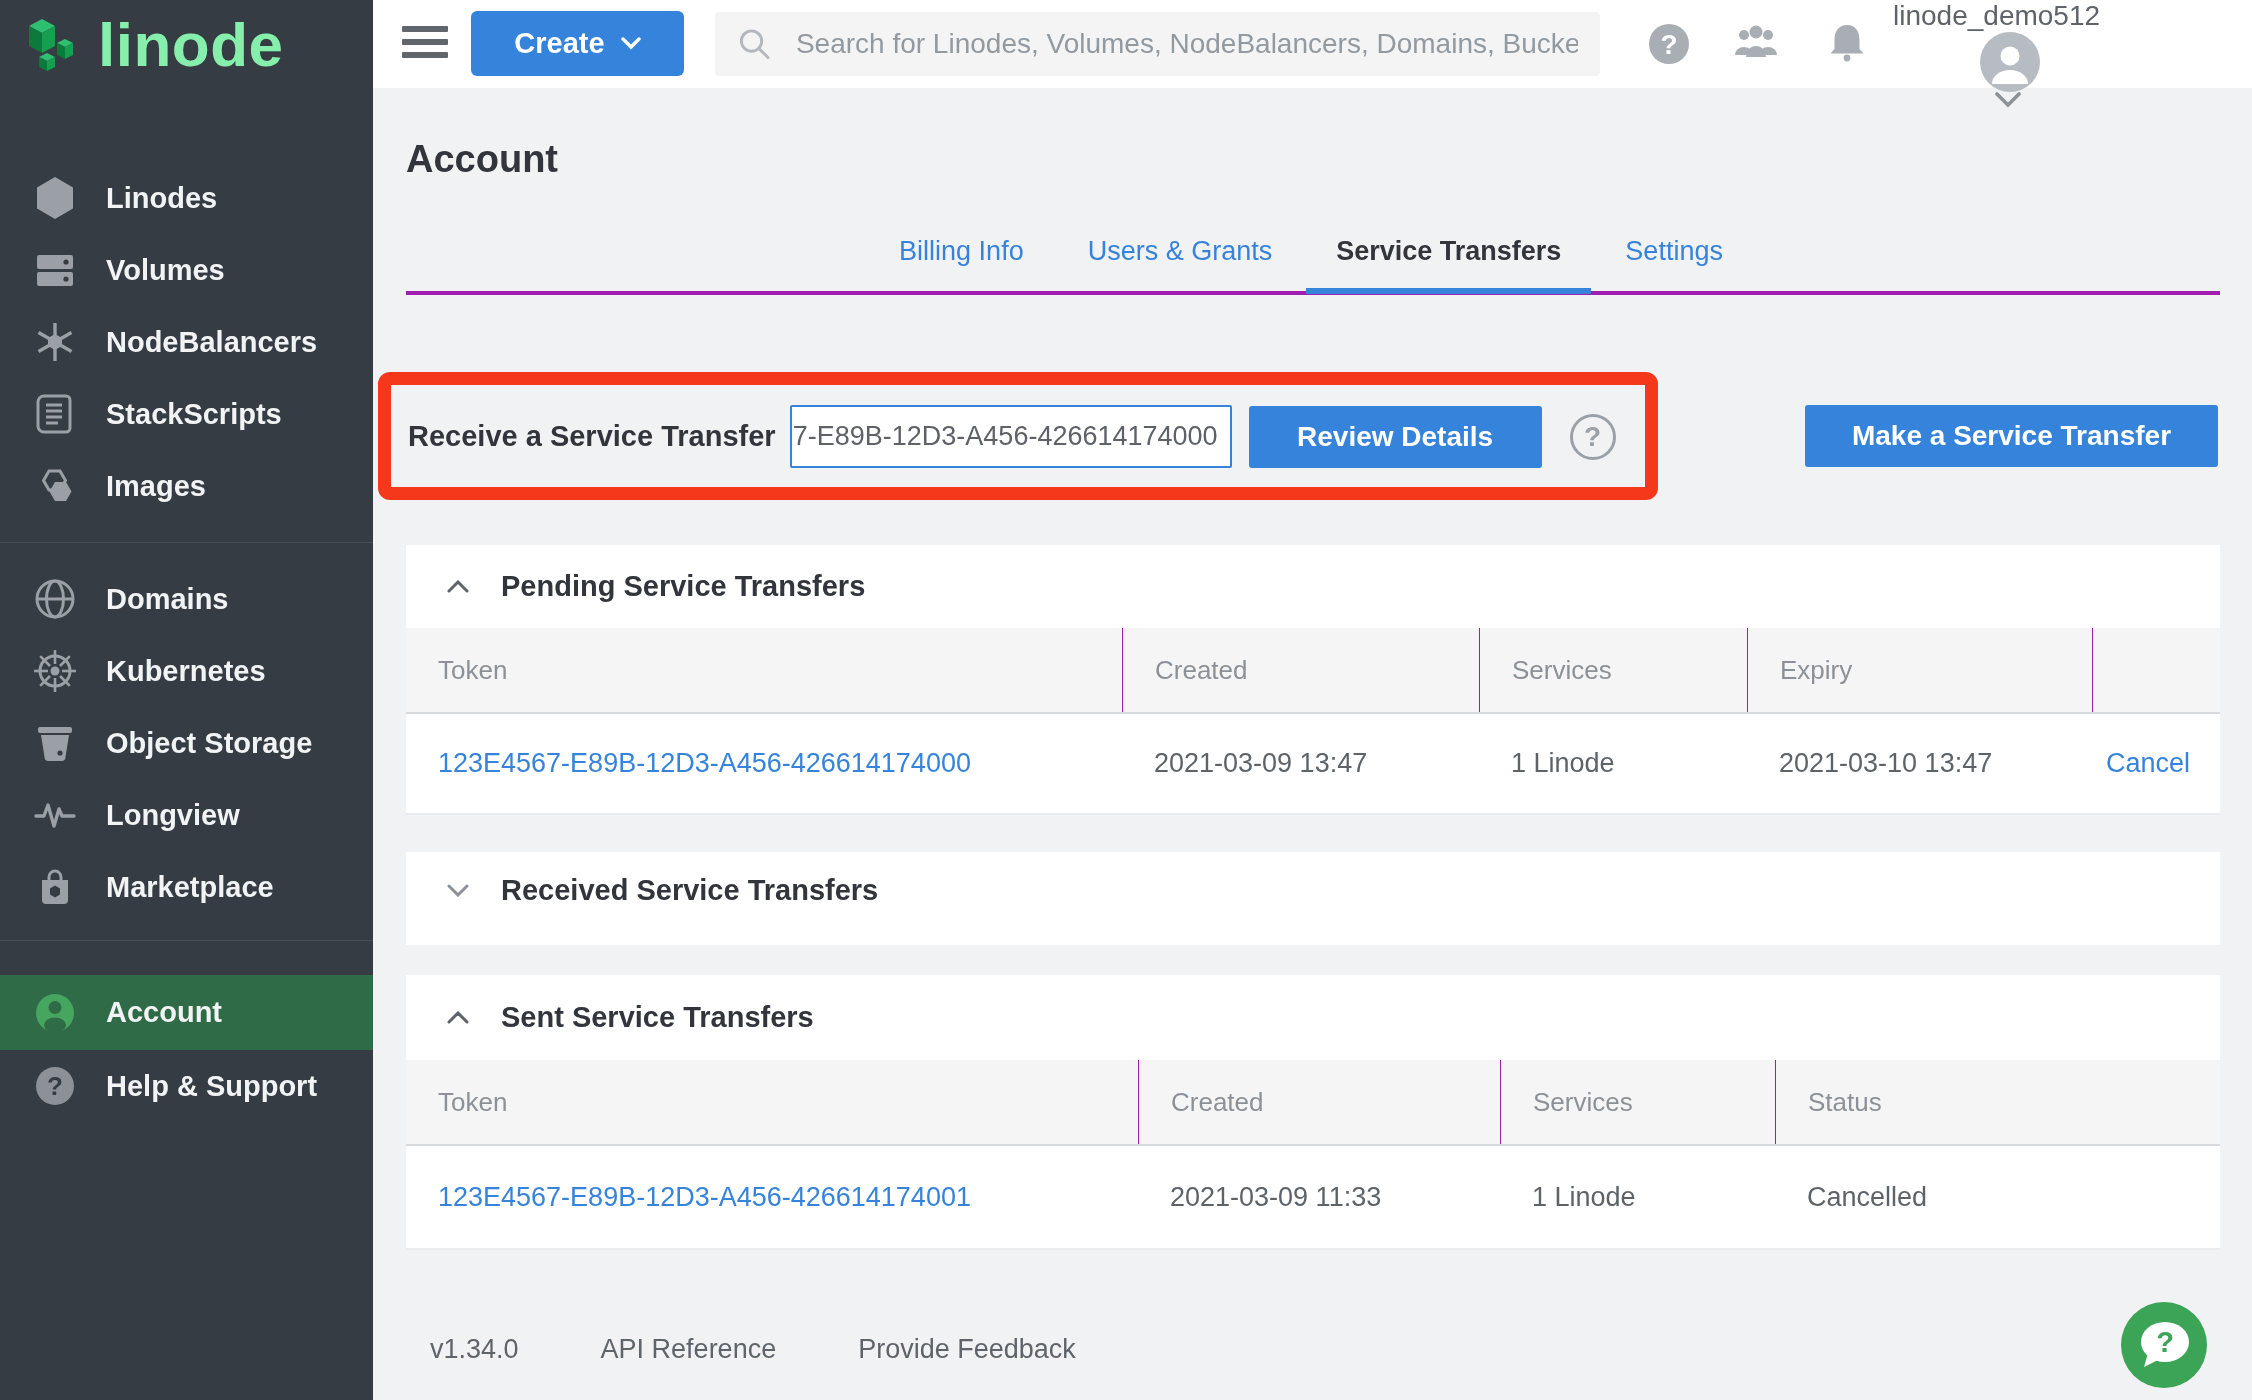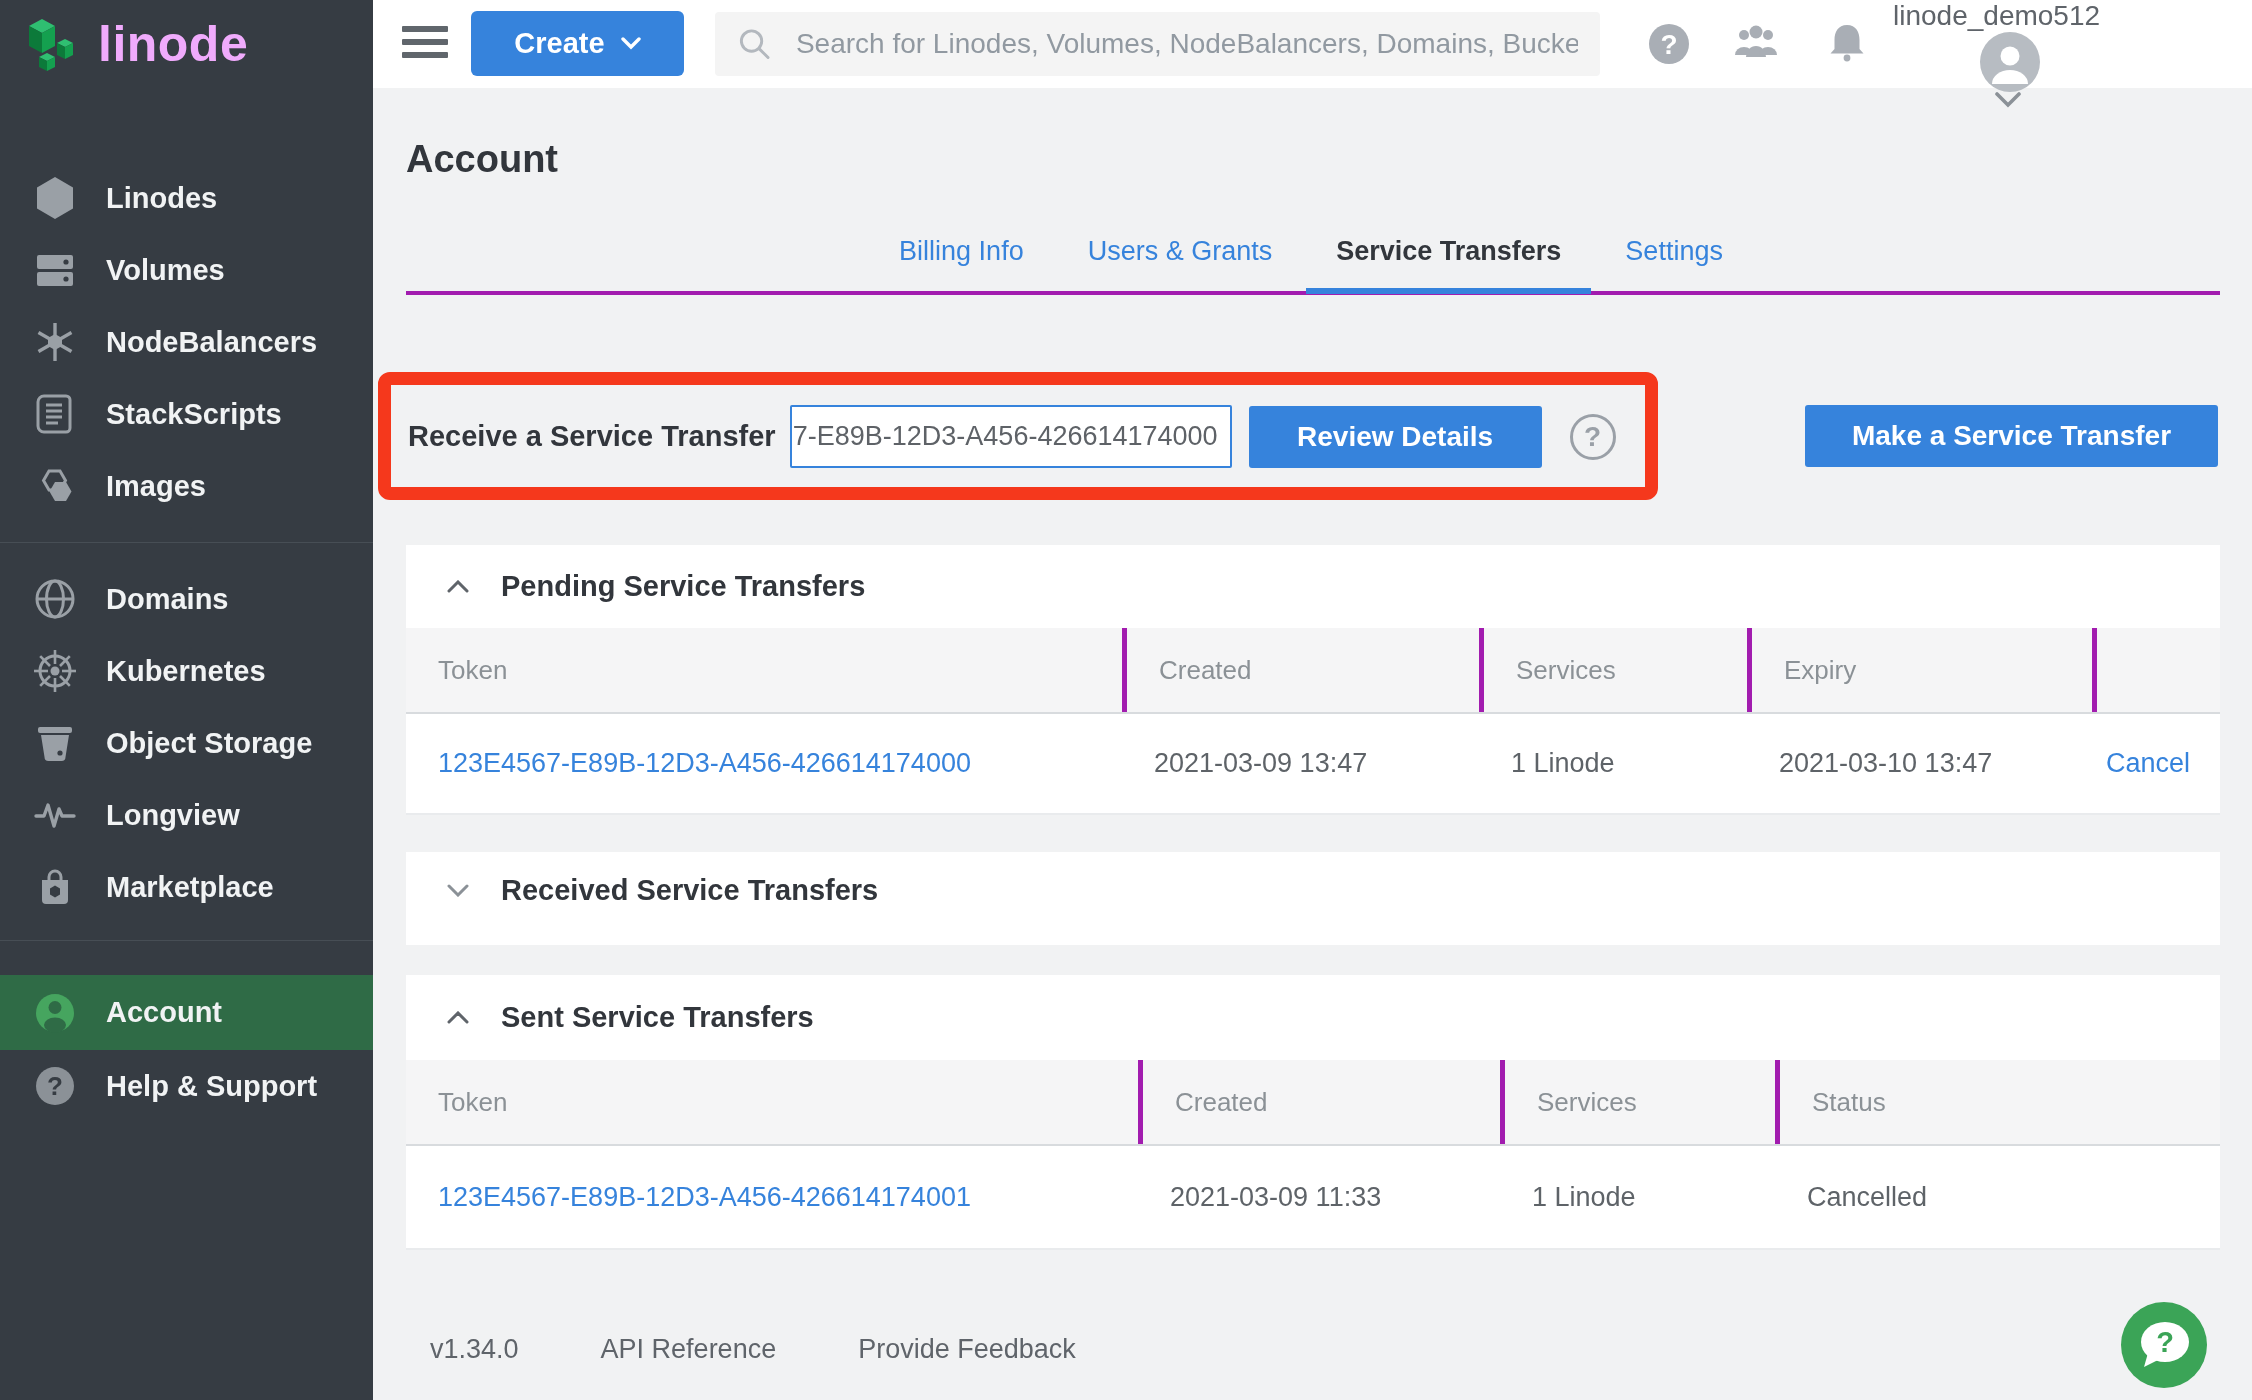--- a/index.html
+++ b/index.html
@@ -3,21 +3,21 @@
 <meta charset="utf-8">
 <style>
   * { margin:0; padding:0; box-sizing:border-box; }
   html,body { width:2252px; height:1400px; overflow:hidden; }
   body { font-family:"Liberation Sans", sans-serif; background:#f1f2f3; }
   .stage { position:absolute; inset:0; width:2252px; height:1400px; }
 
   
   .sidebar { position:absolute; left:0; top:0; bottom:0; width:373px; background:#363c43; z-index:5; }
   .logo-row { display:flex; align-items:center; height:88px; padding-left:26px; }
-  .logo-text { color:#f0abfc; font-size:50px; font-weight:bold; letter-spacing:0.5px; margin-left:14px; }
+  .logo-text { color:#86efac; font-size:62px; font-weight:bold; letter-spacing:0.5px; margin-left:14px; }
   .nav { display:block; }
   .nav-gap1 { height:74px; }
   .side-item { display:flex; align-items:center; height:72px; padding-left:30px; cursor:pointer; }
   .side-item .ico { width:50px; height:46px; display:flex; align-items:center; justify-content:center; flex:0 0 50px; }
   .side-item .lbl { color:#f1f3f4; font-size:29px; font-weight:700; margin-left:26px; white-space:nowrap; }
   .side-div { height:1px; background:#474e55; margin:20px 0; }
   .side-div.second { margin:17px 0 34px 0; }
   .side-item.active { background:#2f6b46; height:75px; }
   .help-row { height:72px; }
 
@@ -54,21 +54,21 @@
   .make-btn { position:absolute; left:1432px; top:317px; width:413px; height:62px; z-index:2; }
   .red-box { position:absolute; left:5px; top:284px; width:1280px; height:128px; border:13px solid #f5381c; border-radius:12px; z-index:3; pointer-events:none; }
 
   
   .card { position:absolute; left:33px; right:32px; background:#fff; }
   .card-head { display:flex; align-items:center; cursor:pointer; }
   .card-head .chev { margin-left:41px; display:flex; align-items:center; }
   .card-head .ctitle { margin-left:32px; font-size:29px; font-weight:700; color:#32363c; }
   .thead { display:flex; background:#f5f5f6; }
   .thead .th { display:flex; align-items:center; padding-left:32px; font-size:26px; color:#8b9196; }
-  .thead .th + .th { border-left:5px solid #a21caf; }
+  .thead .th + .th { border-left:1px solid #a21caf; }
   .trow { display:flex; background:#fff; border-top:2px solid #d8dbde; border-bottom:2px solid #e9ebed; }
   .trow .td { display:flex; align-items:center; padding-left:32px; font-size:27px; color:#5e6368; white-space:nowrap; overflow:hidden; }
   .link { color:#3683dc; cursor:pointer; text-decoration:none; }
   .td.action { justify-content:flex-end; padding-right:30px; padding-left:0; }
 
   #pending-card { top:457px; }
   #pending-card .card-head { height:83px; }
   #pending-card .thead { height:84px; }
   #pending-card .trow { height:103px; }
   .p-c0{width:716px;} .p-c1{width:357px;} .p-c2{width:268px;} .p-c3{width:345px;} .p-c4{flex:1;}

